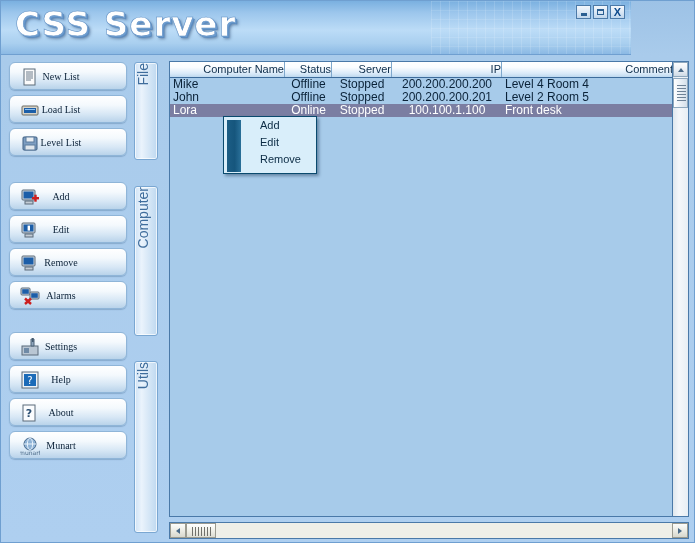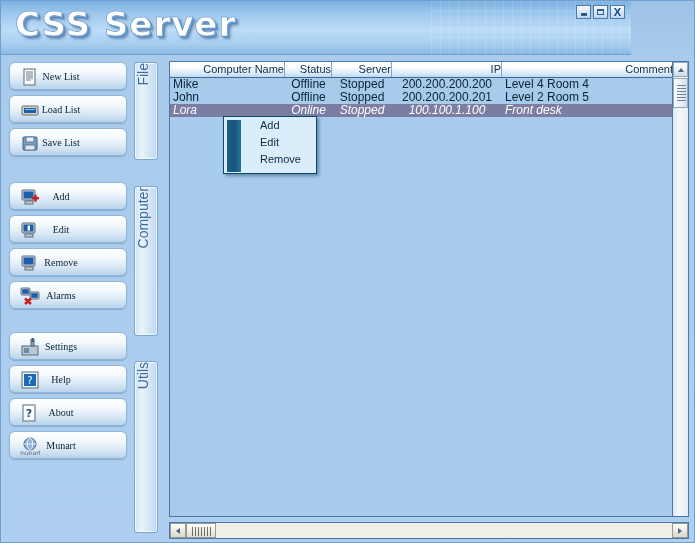--- a/index.html
+++ b/index.html
@@ -173,21 +173,21 @@
   .trow {
     display: flex;
     height: 13px;
     line-height: 13px;
     font-family: "Liberation Sans", sans-serif;
     font-size: 12px;
     color: #0a2238;
     cursor: pointer;
     white-space: nowrap;
   }
-  .trow.sel { background: #7b7ea2; color: #ffffff; font-style: italic; }
+  .trow.sel { background: #7b7ea2; color: #ffffff; }
   .trow .td { overflow: hidden; padding-left: 3px; }
   .trow .td.c-name    { width: 115px; }
   .trow .td.c-status  { width: 47px;  text-align: center; padding-left:0; }
   .trow .td.c-server  { width: 60px;  text-align: center; padding-left:0; }
   .trow .td.c-ip      { width: 110px; text-align: center; padding-left:0; }
   .trow .td.c-comment { width: 171px; }
 
   
   #thead .w-name    { width: 115px; }
   #thead .w-status  { width: 47px; }
@@ -330,21 +330,21 @@
         <span class="lbl">Load List</span>
       </div>
       <div class="gbtn">
         <span class="ico">
           <svg width="20" height="20" viewBox="0 0 20 20">
             <rect x="3" y="4" width="14" height="13" rx="1" fill="#7d9ec2" stroke="#3f5f82"></rect>
             <rect x="6" y="4" width="8" height="5" fill="#e9eef3" stroke="#5a7a9c"></rect>
             <rect x="5" y="12" width="10" height="5" fill="#dfe6ec" stroke="#5a7a9c"></rect>
           </svg>
         </span>
-        <span class="lbl">Save List</span>
+        <span class="lbl">Level List</span>
       </div>
     </div>
 
     <div class="btngroup" style="top:126px;">
       <div class="gbtn">
         <span class="ico">
           <svg width="20" height="20" viewBox="0 0 20 20">
             <rect x="2" y="3" width="13" height="10" rx="1" fill="#cfd6dd" stroke="#5b6b7a"></rect>
             <rect x="3.5" y="4.5" width="10" height="7" fill="#1c5ea8"></rect>
             <rect x="5" y="14" width="8" height="3" fill="#c3ccd5" stroke="#5b6b7a"></rect>

